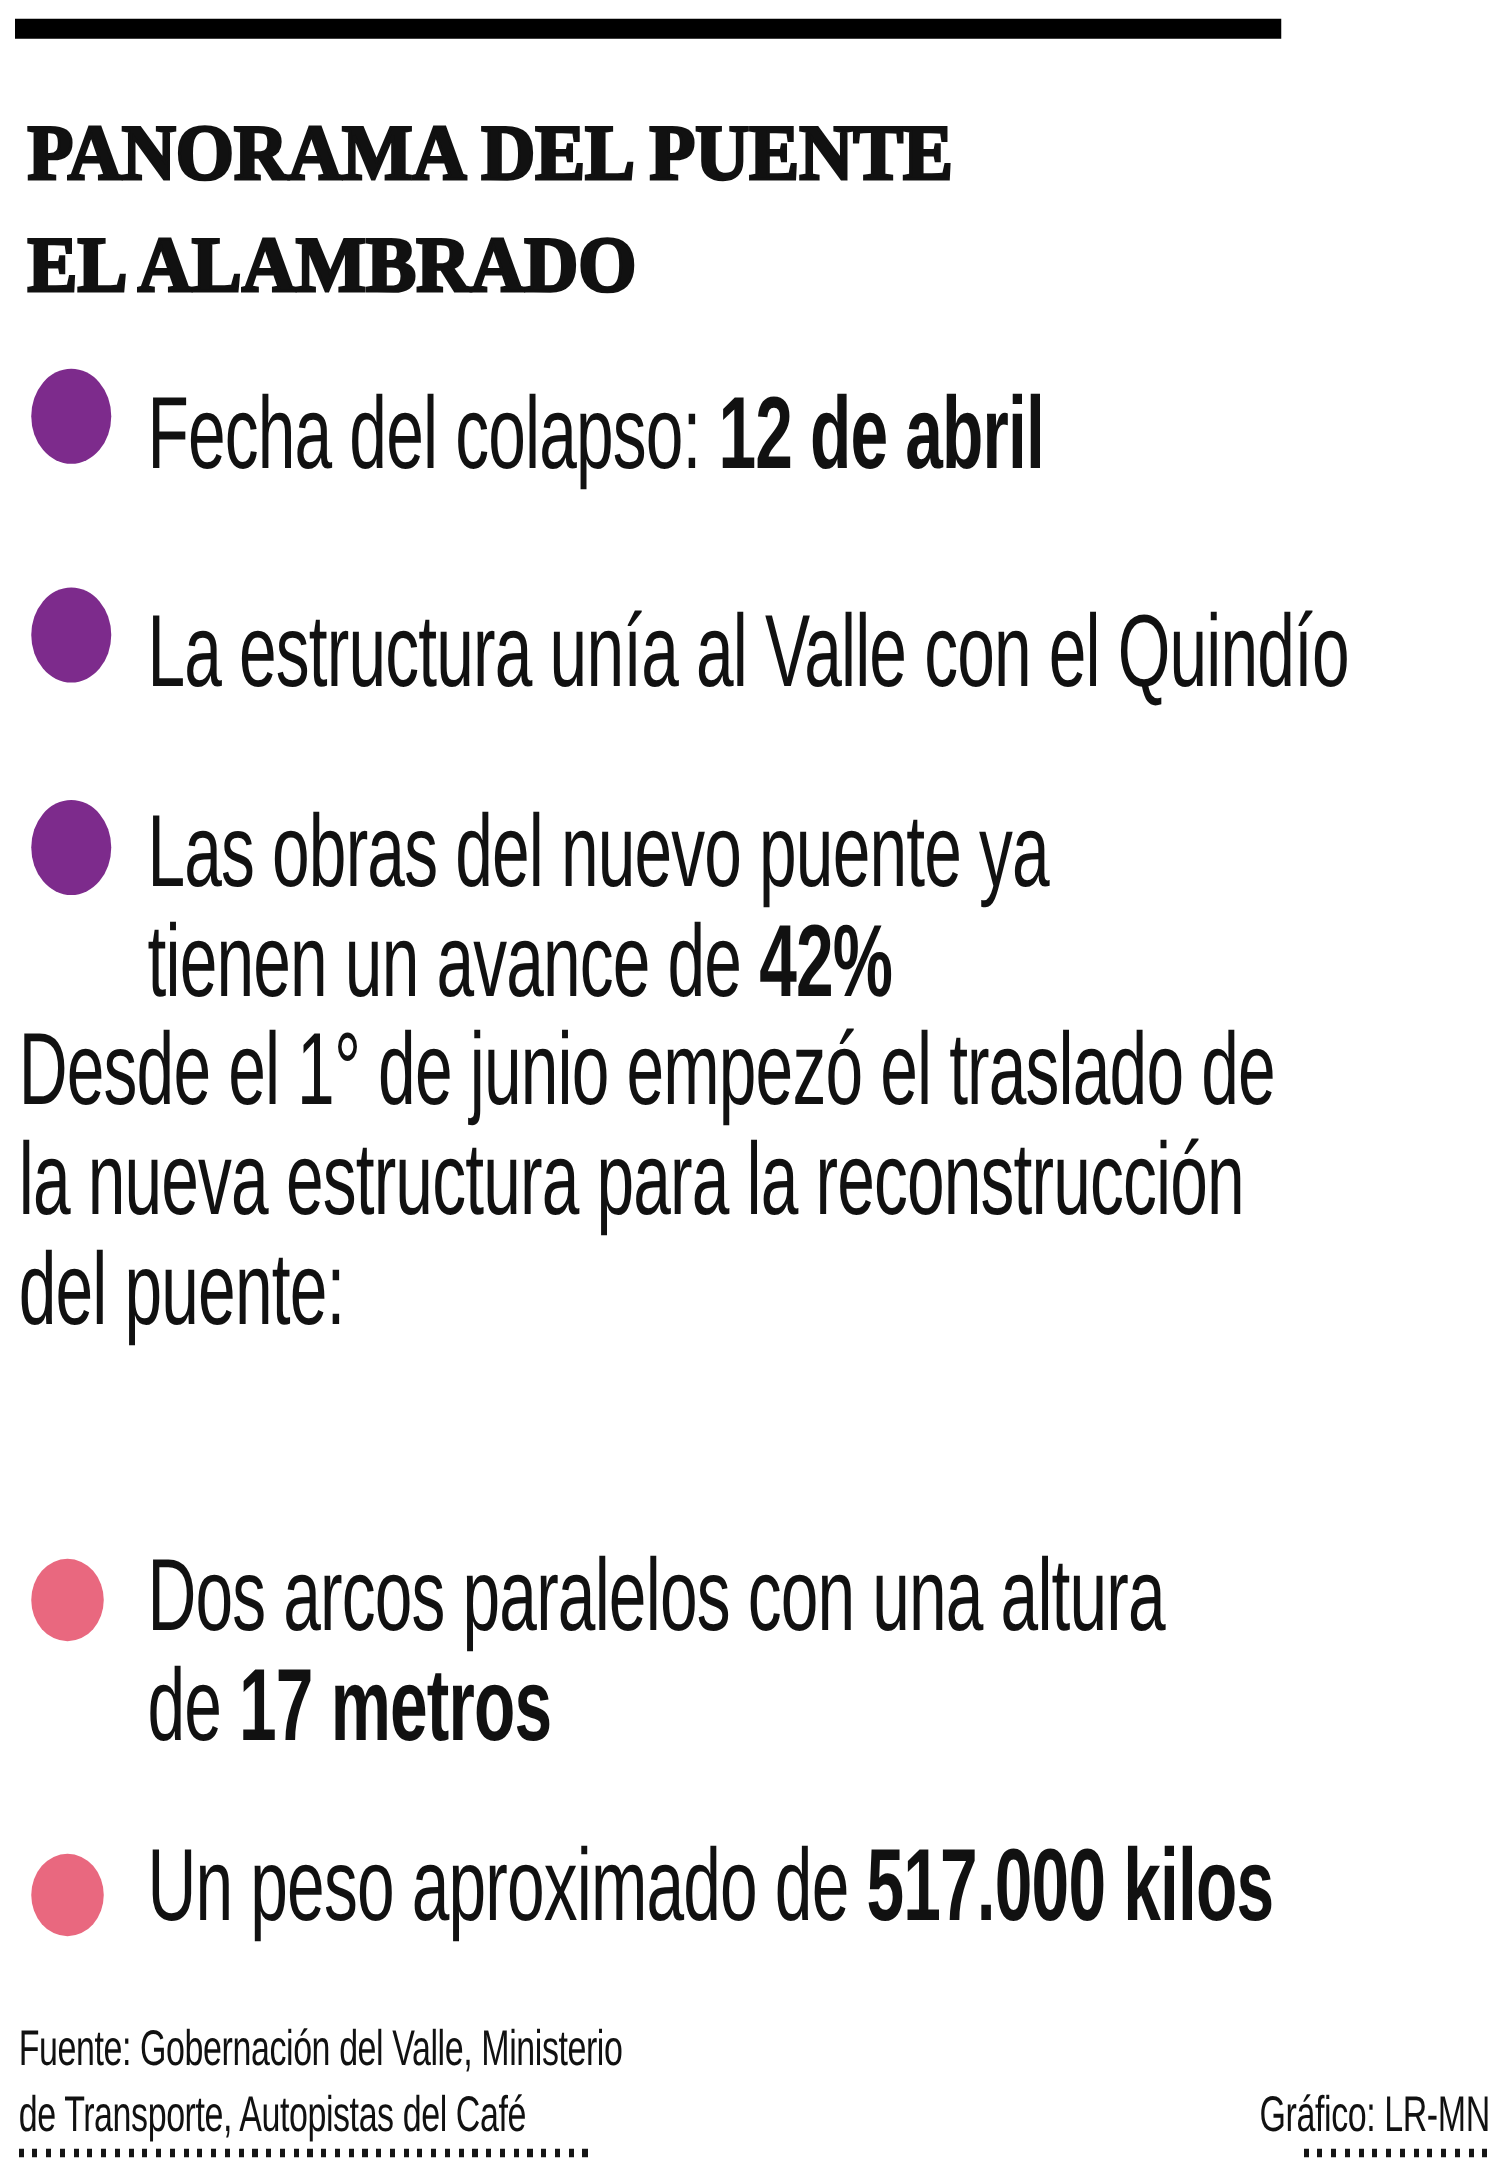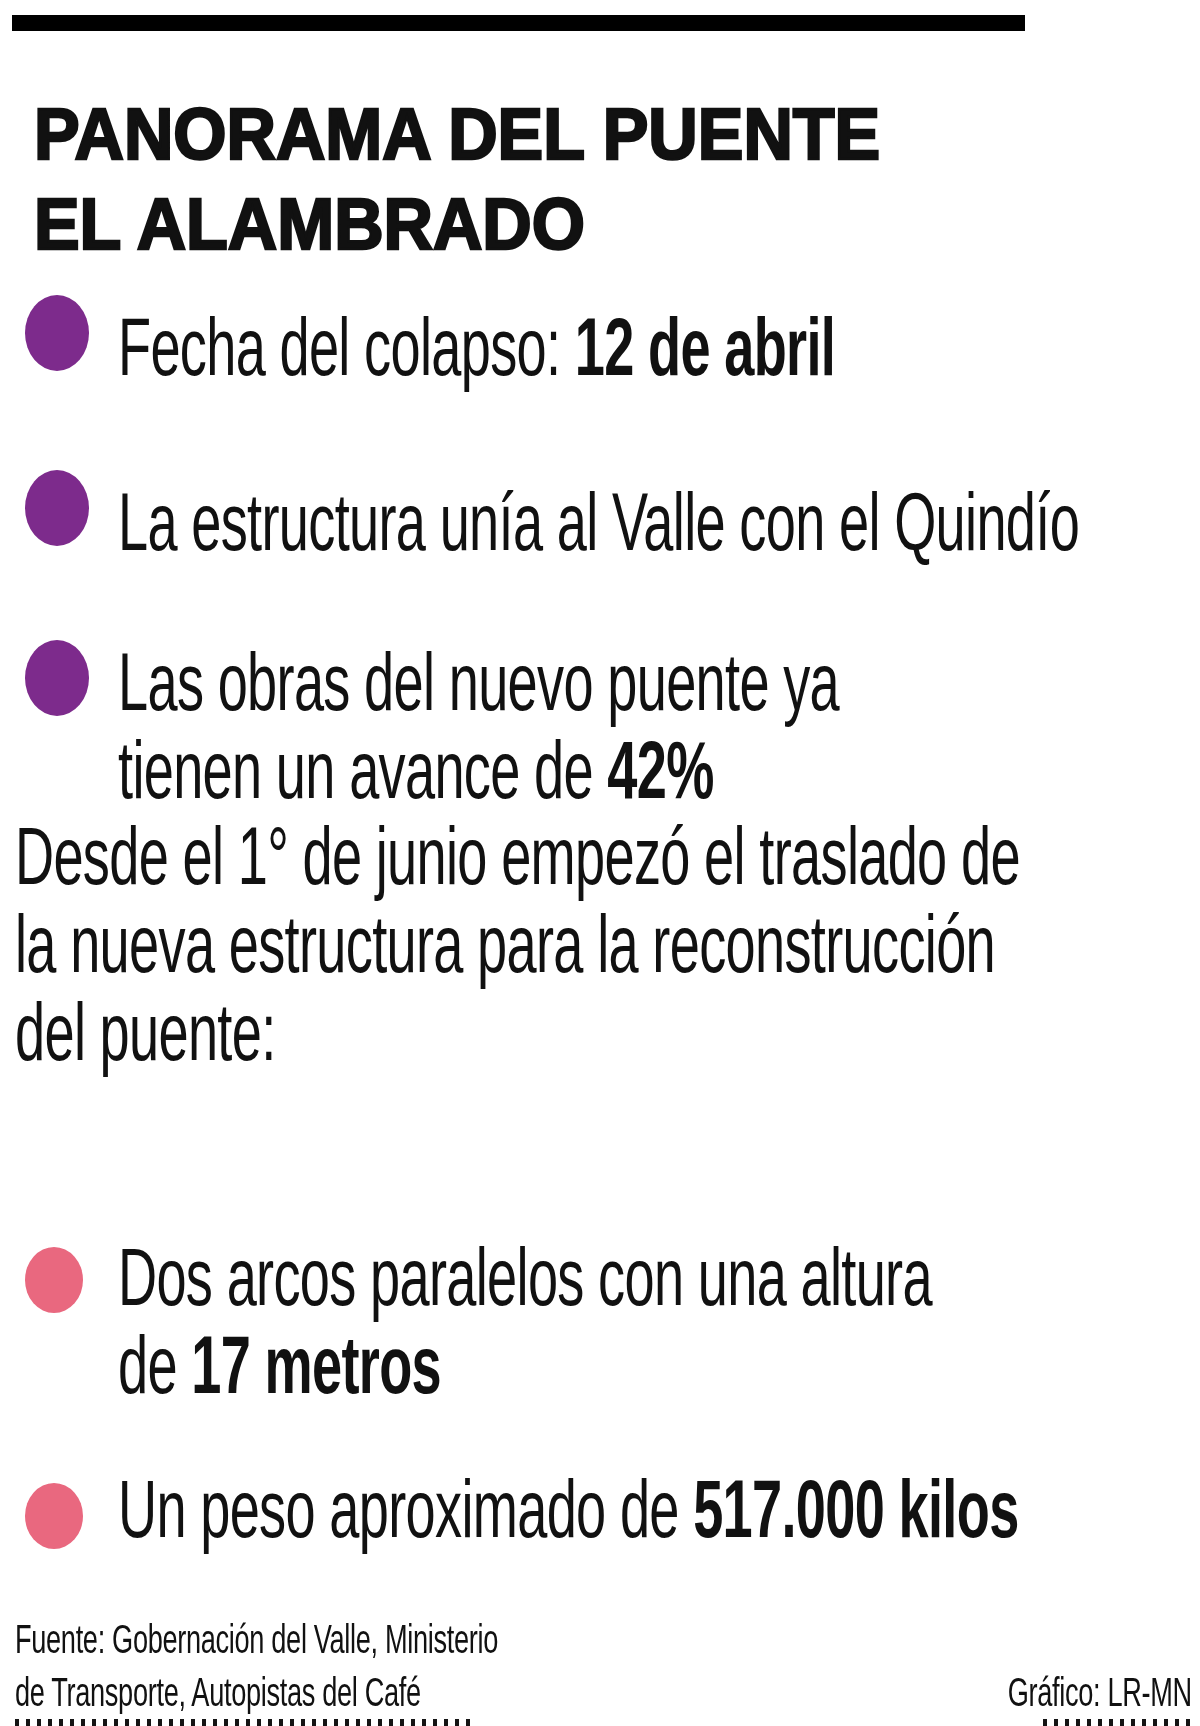--- a/index.html
+++ b/index.html
@@ -4,22 +4,22 @@
 <style>
   html,body{margin:0;padding:0;background:#fff;}
   .page{
     position:relative;width:1200px;height:1726px;overflow:hidden;
     background:var(--background,#fff);
     font-family:"Liberation Sans","DejaVu Sans",sans-serif;
     color:var(--text,#111);
   }
   .topbar{position:absolute;left:12px;top:15px;width:1013px;height:16px;background:var(--bar,#000);}
   .title{
-    position:absolute;left:18px;top:73px;margin:16px;
-    font-size:72px;line-height:90px;font-weight:700;letter-spacing:0;
+    position:absolute;left:18px;top:73px;margin:4px;
+    font-size:63px;line-height:90px;font-weight:700;letter-spacing:0;font-family:Liberation Serif, serif;
     -webkit-text-stroke:2.5px currentColor;
   }
   .title .cx{transform:scaleX(0.95);}
   
   .cx{display:block;transform-origin:0 50%;white-space:nowrap;transform:scaleX(0.66);}
   .txt,.para{font-size:82px;line-height:88px;letter-spacing:-1px;font-weight:400;}
   .txt b,.para b{font-weight:700;}
   .row{position:absolute;left:25px;padding-left:93px;}
   .row .dot{position:absolute;left:0;}
   .dot{border-radius:50%;}

